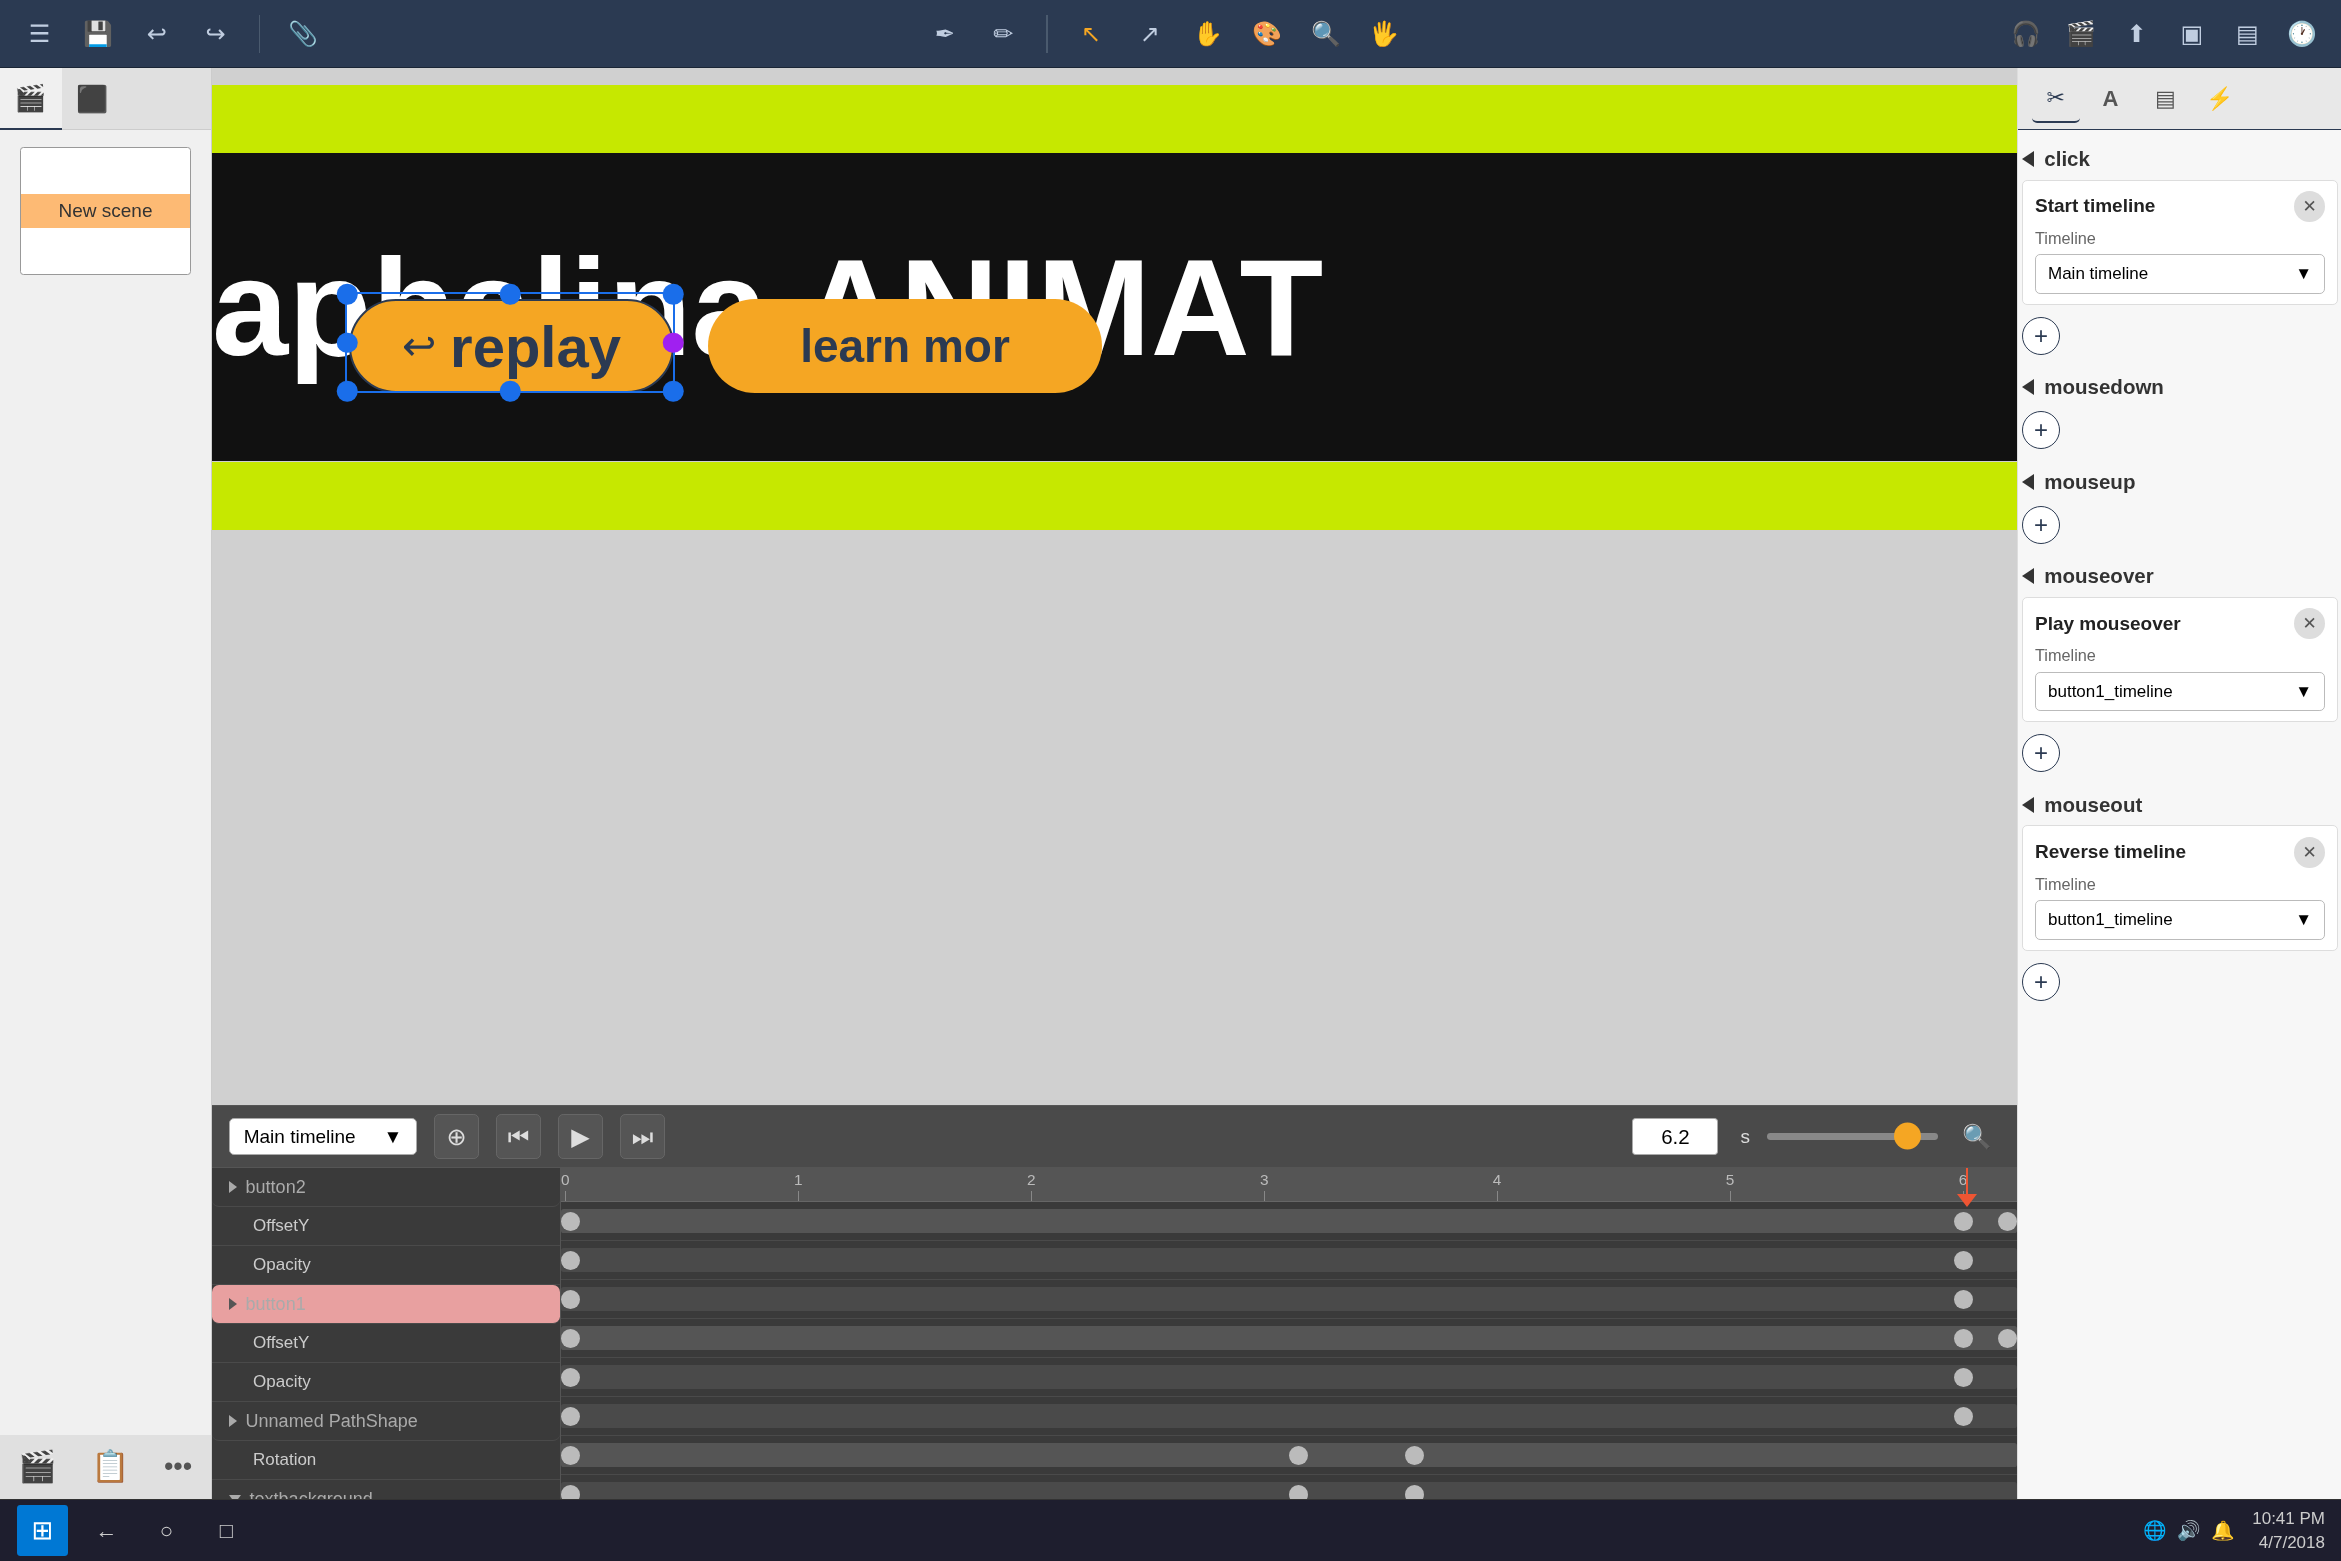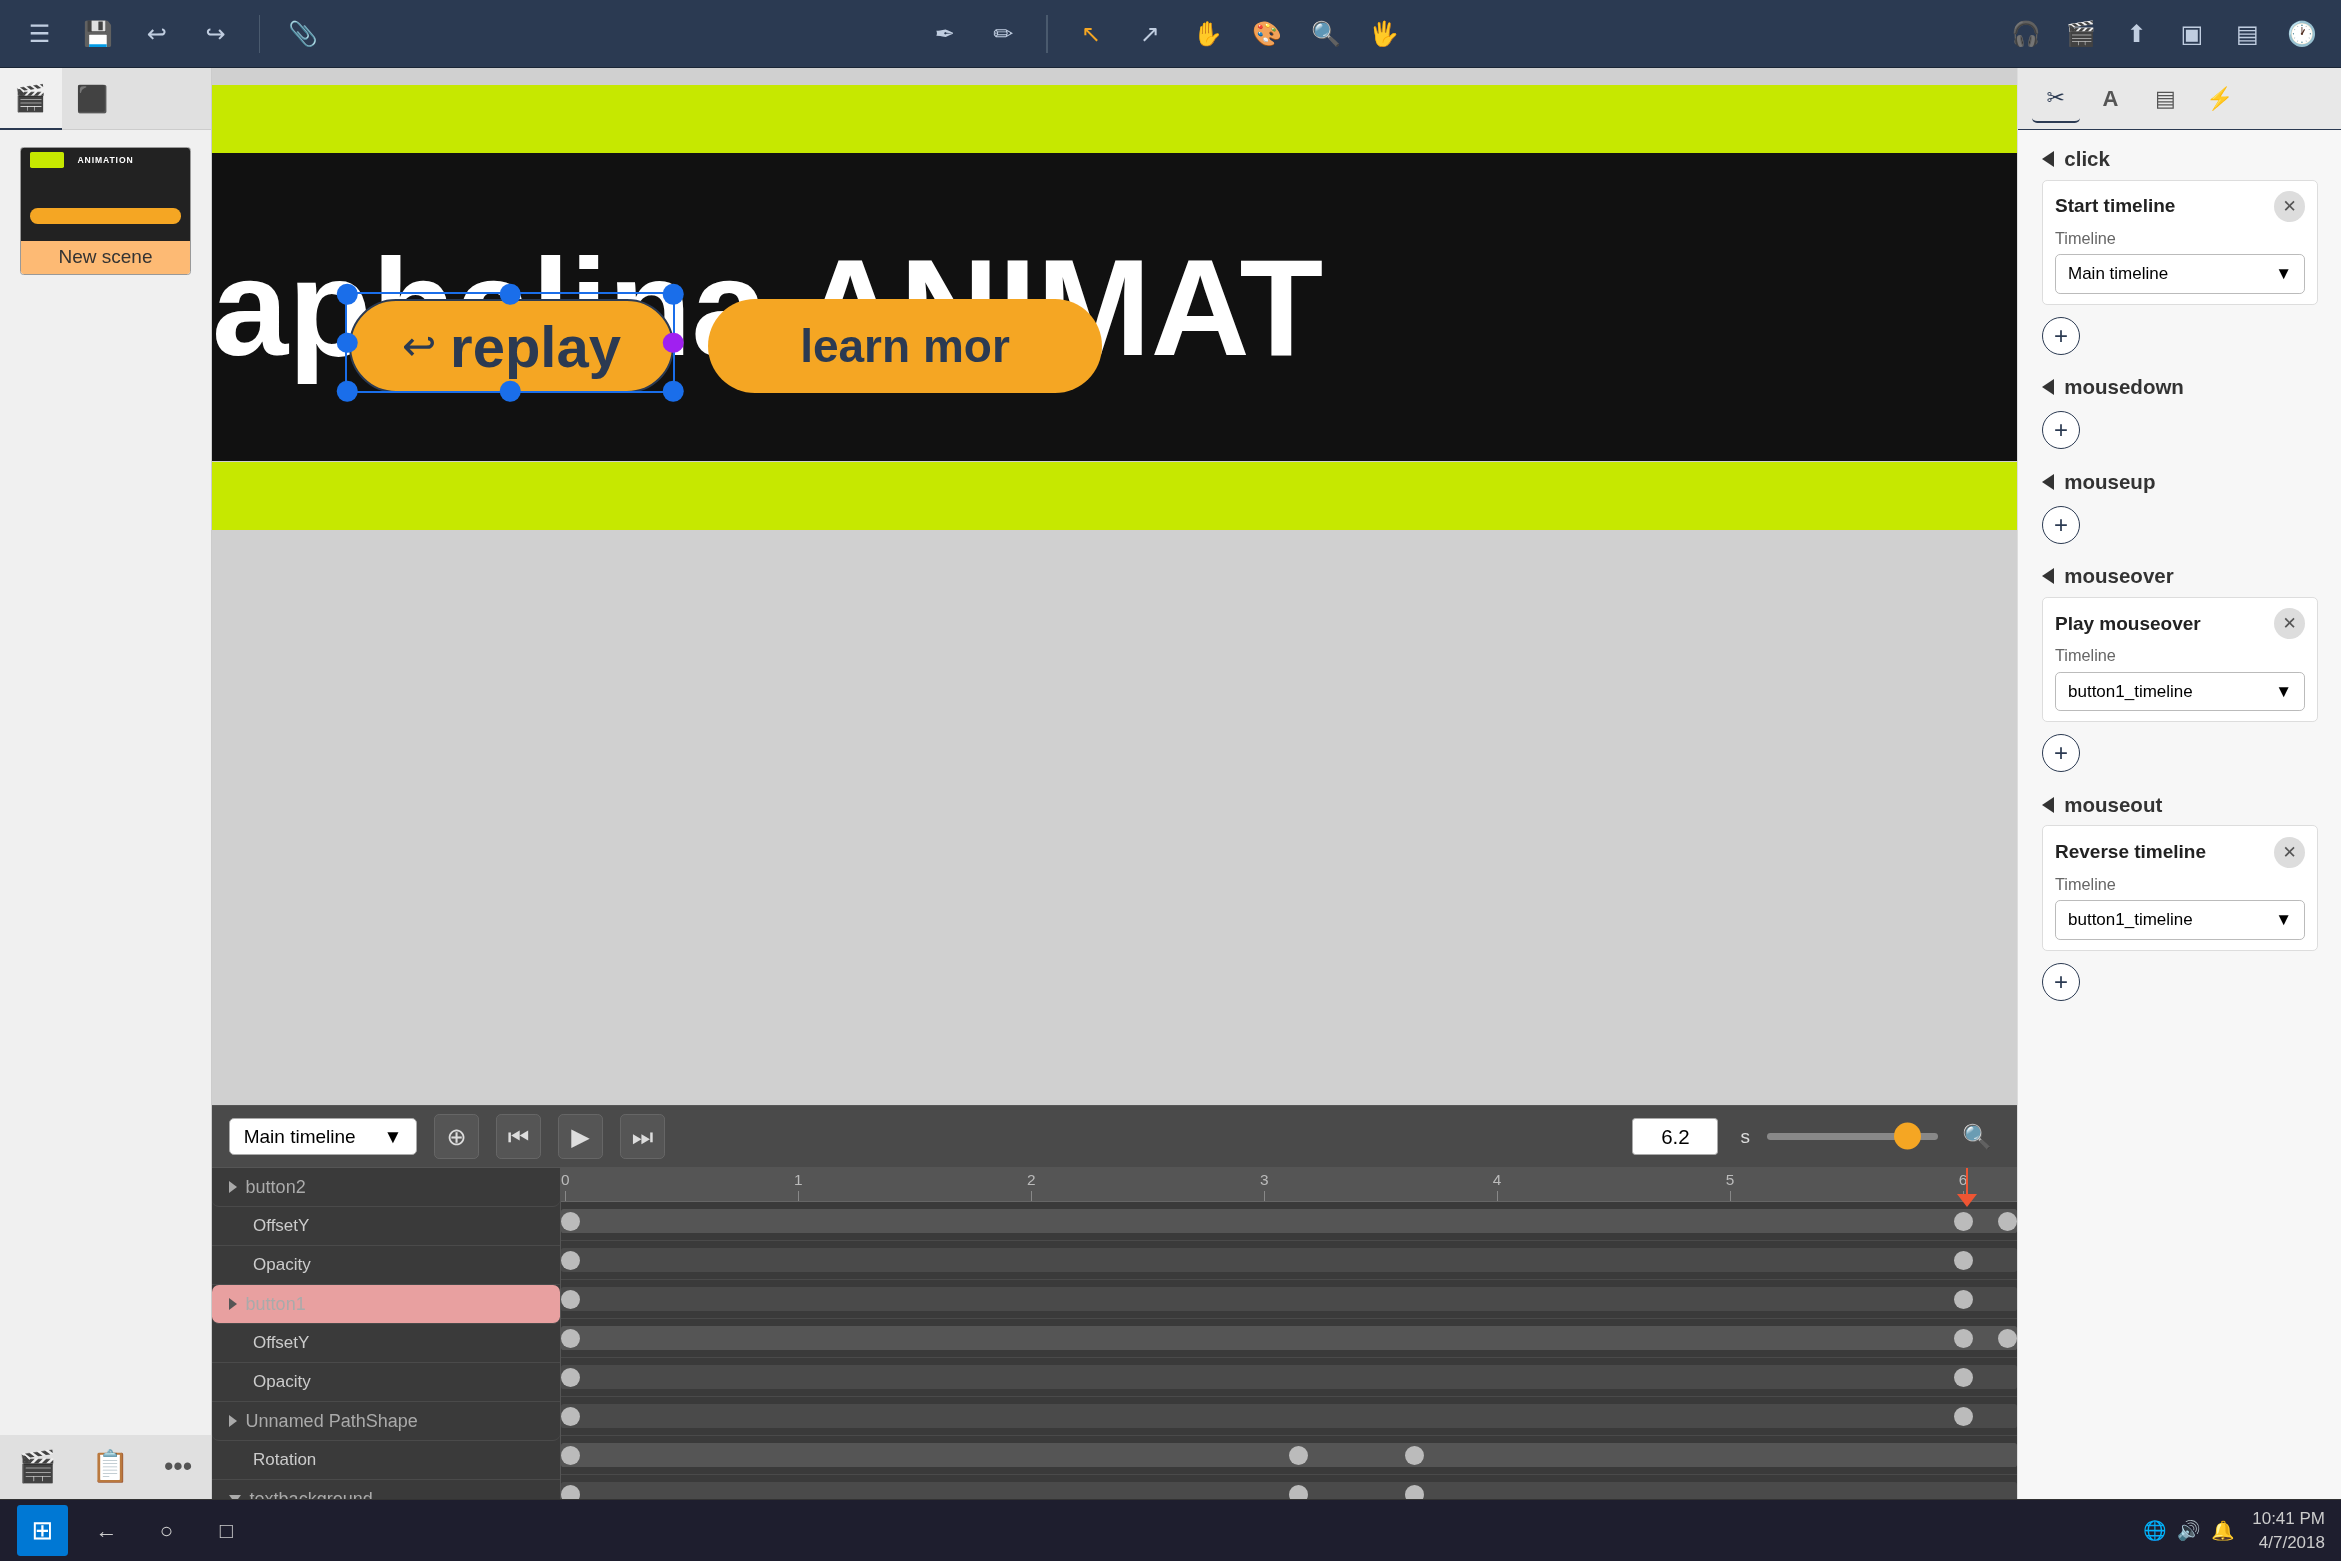--- a/index.html
+++ b/index.html
@@ -477,21 +477,21 @@
       font-size: 22px;
       cursor: pointer;
       color: #555;
       border-radius: 5.1px;
     }
     .right-tab.active {
       color: #2b3a52;
       border-bottom: 2.6px solid #2b3a52;
     }
     .right-panel-content {
-      padding: 17px 24px;
+      padding: 17px 4px;
       display: flex;
       flex-direction: column;
       gap: 20.5px;
     }
     .event-section {
       display: flex;
       flex-direction: column;
       gap: 8.6px;
     }
     .event-header {
@@ -650,25 +650,20 @@
 </div>
 
 <div class="main-layout">
 
   <div class="left-panel">
     <div class="left-panel-tabs">
       <div class="left-tab active">🎬</div>
       <div class="left-tab">⬛</div>
     </div>
     <div class="scene-thumbnail">
-      <div class="scene-thumb-preview">
-        <div class="scene-thumb-logo"></div>
-        <div class="scene-thumb-text-white">ANIMATION</div>
-        <div class="scene-thumb-bar"></div>
-      </div>
       <div class="scene-label">New scene</div>
     </div>
     <div style="display:flex; align-items:center; justify-content:center; gap:34px; padding:13.7px; background:#e0e0e0; margin-top:auto;">
       <div style="font-size:31px; color:#555; cursor:pointer;">🎬</div>
       <div style="font-size:31px; color:#555; cursor:pointer;">📋</div>
       <div style="font-size:27px; color:#555; cursor:pointer;">•••</div>
     </div>
   </div>
 
   <div class="canvas-area">

